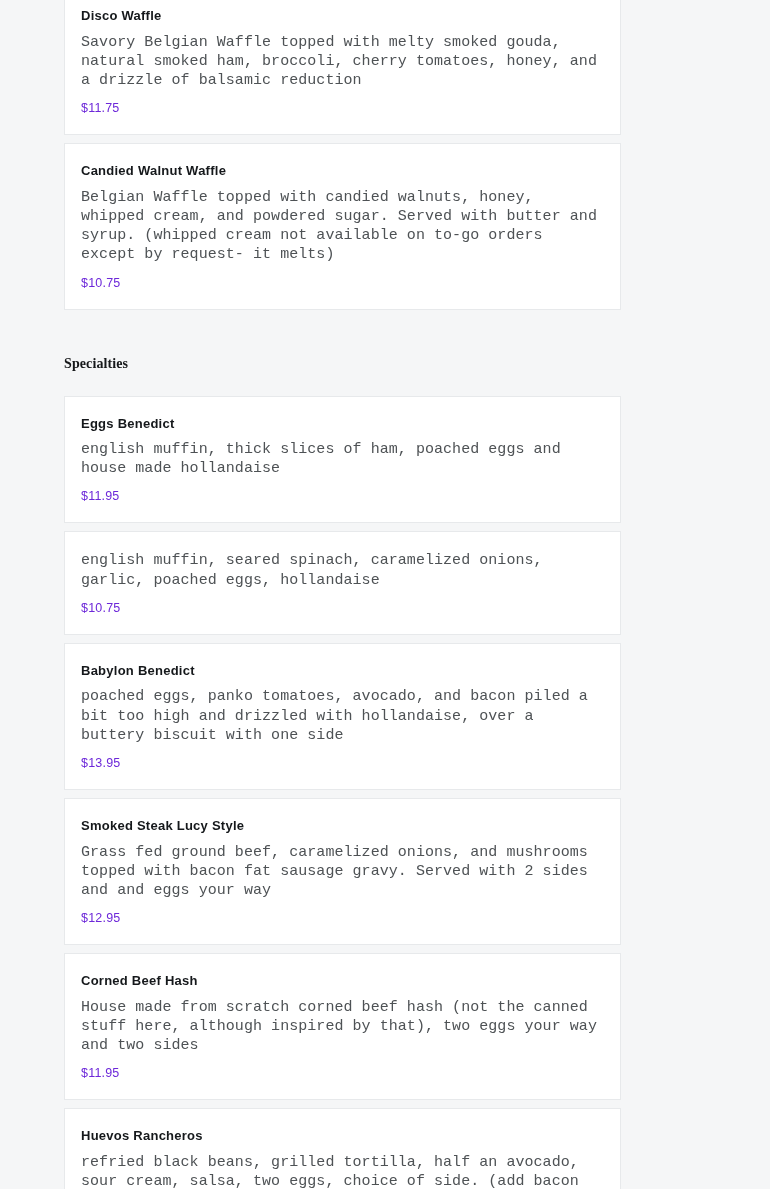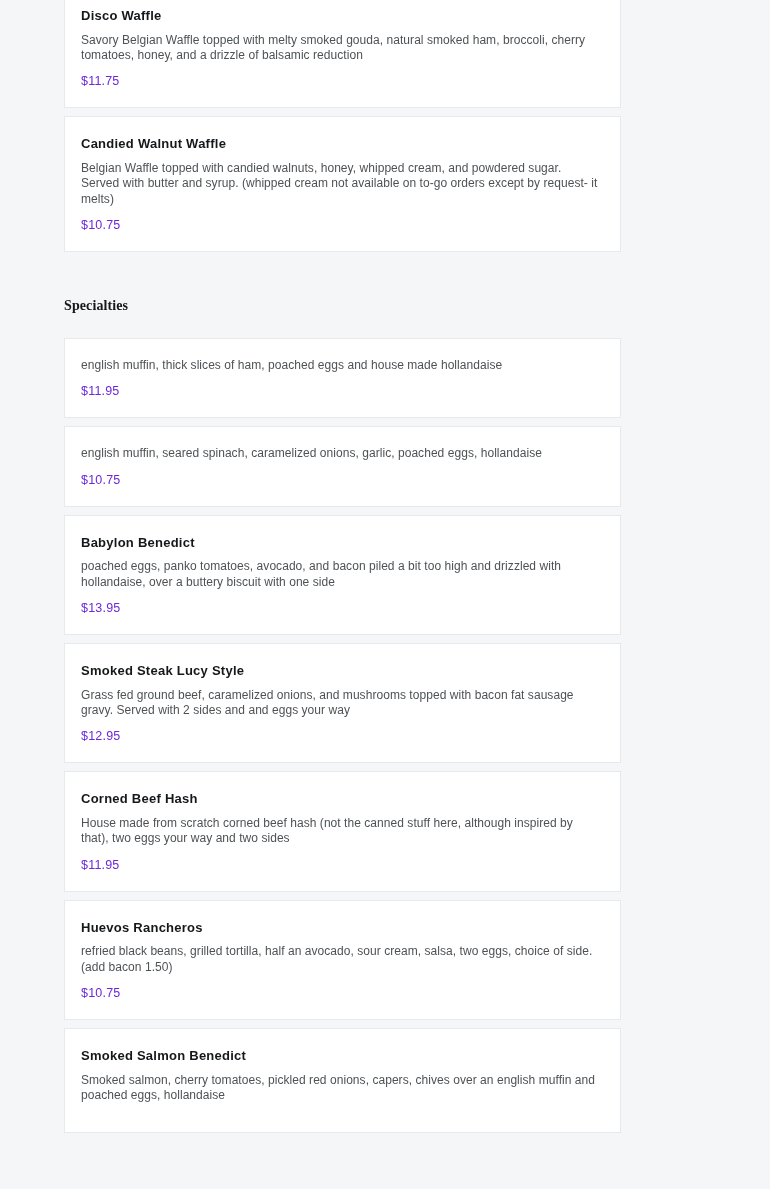--- a/index.html
+++ b/index.html
@@ -65,22 +65,22 @@
   .item-name {
     font-family: "Liberation Sans", sans-serif;
     font-size: 13px;
     font-weight: 700;
     color: #15181b;
     letter-spacing: 0.25px;
     margin: 0 0 9px 0;
     line-height: 1.2;
   }
   .item-desc {
-    font-family: Liberation Sans, sans-serif;
-    font-size: 12px;
+    font-family: Liberation Mono, monospace;
+    font-size: 15px;
     font-weight: 400;
     color: #4e5255;
     line-height: 1.28;
     letter-spacing: 0.05px;
     margin: 0 0 11px 0;
     max-width: 612px;
   }
   .item-price {
     font-family: "Liberation Sans", sans-serif;
     font-size: 12.5px;
@@ -115,20 +115,21 @@
   </section>
 
   <section class="menu-section">
     <div class="heading-wrap">
       <h2 class="section-heading">Specialties</h2>
     </div>
 
     <div class="cards">
 
       <article class="menu-card">
+        <h3 class="item-name">Eggs Benedict</h3>
         <p class="item-desc">english muffin, thick slices of ham, poached eggs and house made hollandaise</p>
         <p class="item-price">$11.95</p>
       </article>
 
       <article class="menu-card">
         <p class="item-desc">english muffin, seared spinach, caramelized onions, garlic, poached eggs, hollandaise</p>
         <p class="item-price">$10.75</p>
       </article>
 
       <article class="menu-card">

